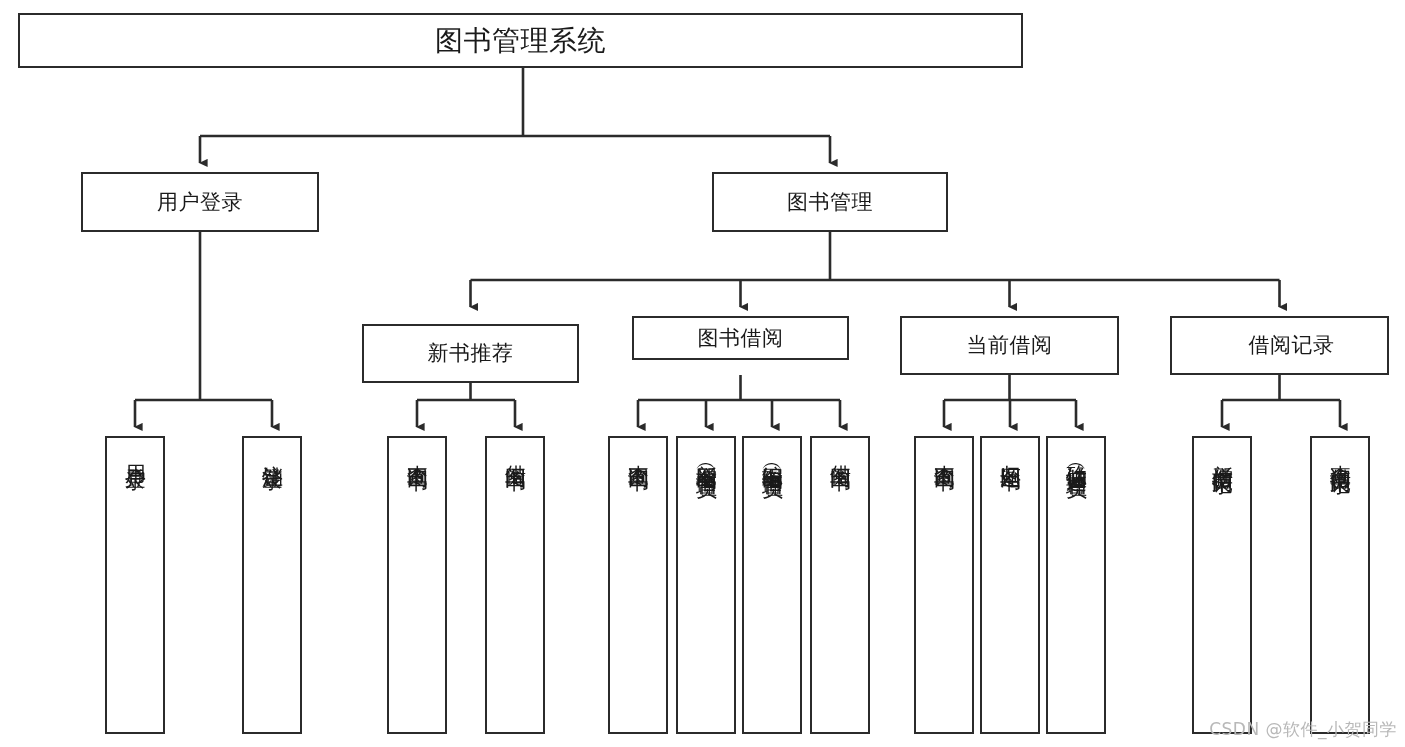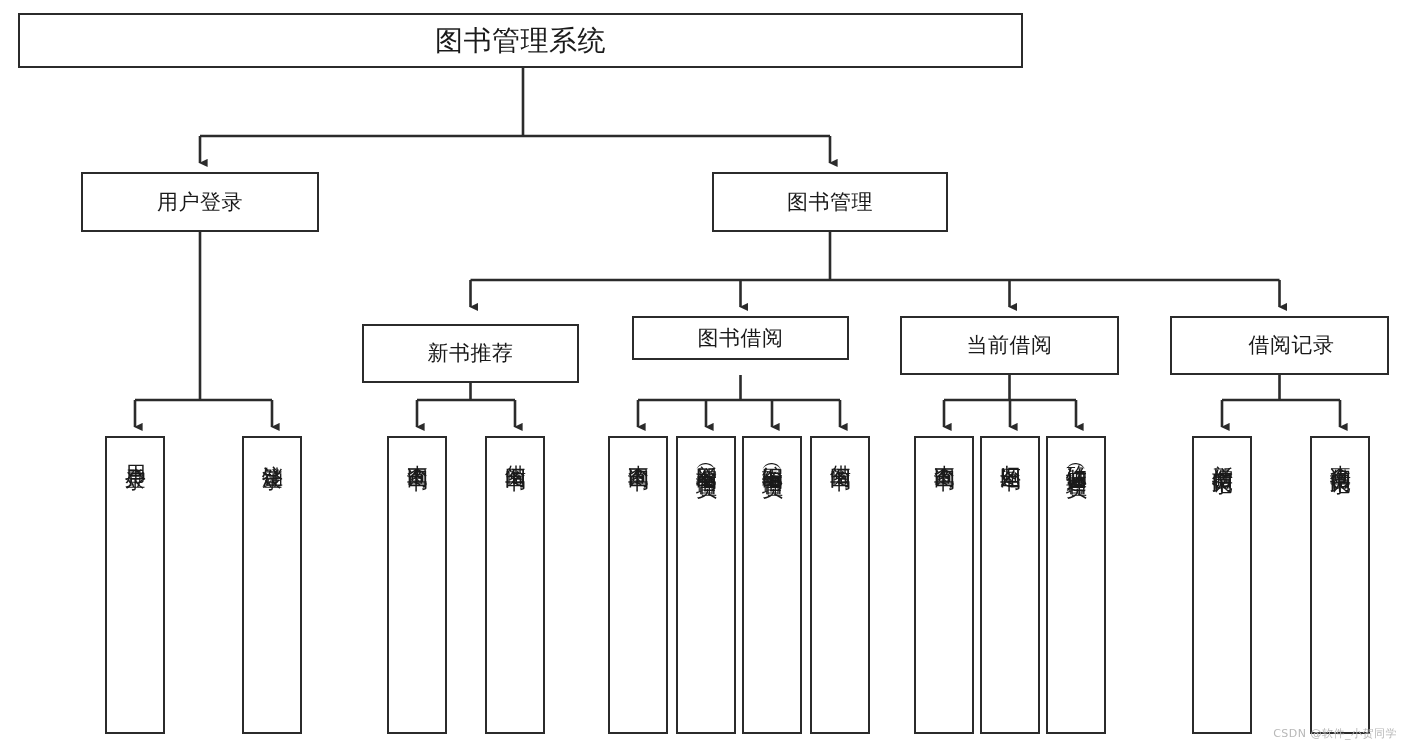--- a/index.html
+++ b/index.html
@@ -55,21 +55,21 @@
     text-orientation: upright;
     font-size: 21px;
     letter-spacing: 2px;
     line-height: 1.0;
   }
   .node.root .label { font-size: 28px; }
   .watermark {
     position: absolute;
     right: 8px;
     bottom: 6px;
-    font-size: 11px;
+    font-size: 17px;
     color: #b8b8b8;
     white-space: nowrap;
     letter-spacing: 0.5px;
   }
 </style>
 </head>
 <body>
 
 <div id="diagram-root">
 

